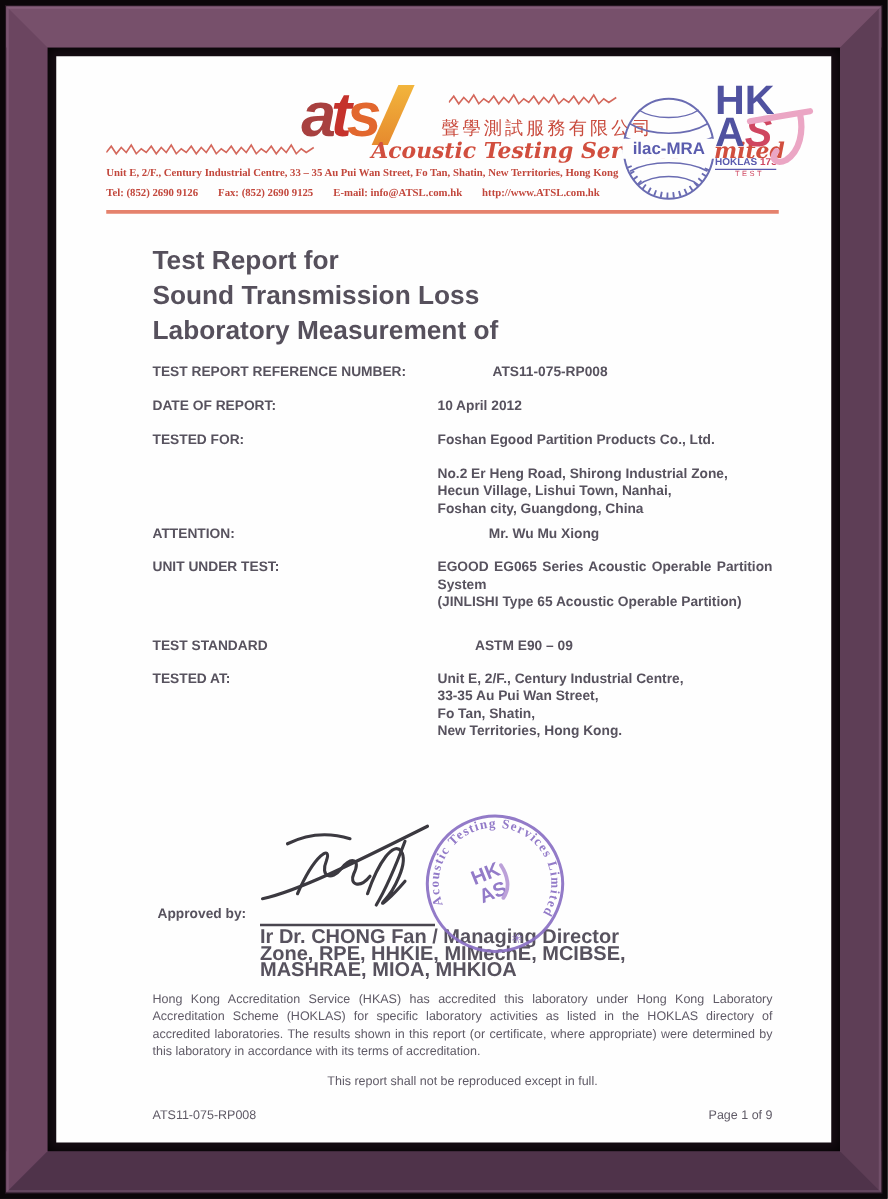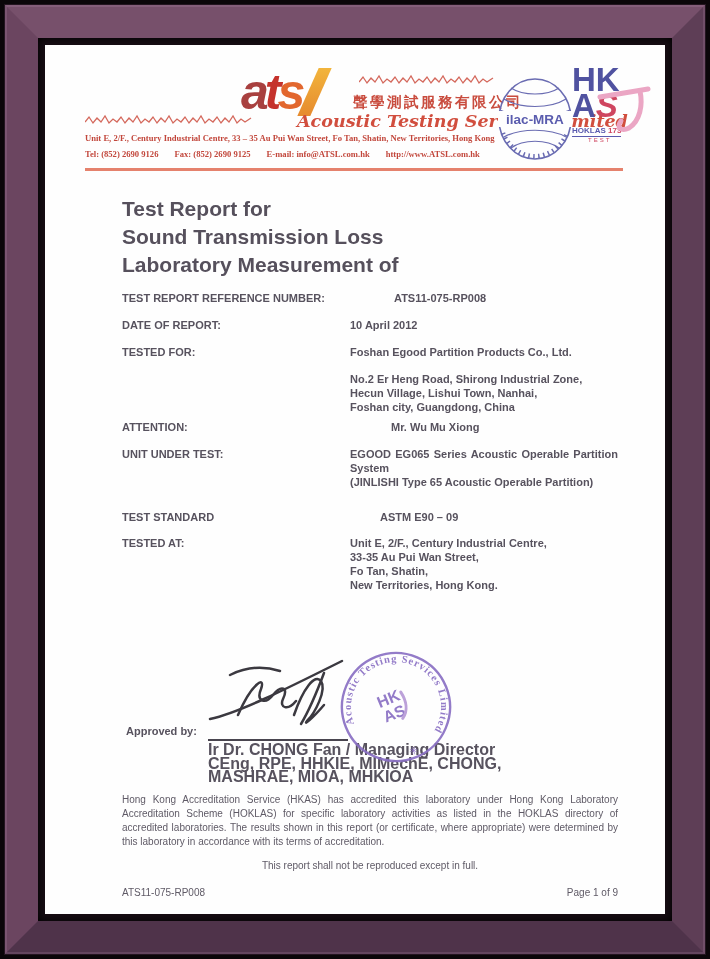--- a/index.html
+++ b/index.html
@@ -14,21 +14,21 @@
   .page{position:absolute;inset:7px;background:#fefefe;}
 
   
   .header{position:absolute;left:40px;top:22px;width:538px;height:104px;}
   .wave{position:absolute;}
   .wordmark{position:absolute;left:156px;top:0;display:flex;align-items:flex-end;
             font-weight:800;font-style:italic;font-size:50px;line-height:50px;letter-spacing:-4px;}
   .wm-a{color:#a8403f;} .wm-t{color:#c5322c;} .wm-s{color:#e2672e;}
   .wm-slash{display:inline-block;width:13px;height:48px;margin-left:7px;margin-bottom:1px;
             transform:skewX(-24deg);background:linear-gradient(180deg,#f2b53c,#e68a2e);}
-  .zh{position:absolute;left:268px;top:26px;color:#c94c3e;font-weight:bold;
+  .zh{position:absolute;left:268px;top:26px;color:#c94c3e;font-weight:normal;
       font-size:14.5px;letter-spacing:2.5px;white-space:nowrap;}
   .en-script{position:absolute;left:212px;top:44px;color:#d14e3e;white-space:nowrap;
       font-family:"DejaVu Serif",serif;font-style:italic;font-weight:bold;font-size:17.5px;}
   .hdr-addr{position:absolute;left:0;top:66px;width:420px;color:#c2473c;white-space:nowrap;
       font-family:"Liberation Serif",serif;font-weight:bold;font-size:8.6px;}
   .hdr-contact{position:absolute;left:0;top:82px;display:flex;gap:16px;color:#c2473c;
       font-family:"Liberation Serif",serif;font-weight:bold;font-size:8.6px;white-space:nowrap;}
   .hdr-rule{position:absolute;left:0;top:101px;width:538px;height:2.5px;background:#e5826d;}
   .ilac{position:absolute;left:410px;top:8px;}
   .hkas{position:absolute;left:487px;top:0;width:74px;text-align:left;}
@@ -190,21 +190,21 @@
             <path d="M26,22 C44,13 60,13 76,18"></path>
             <path d="M34,62 C48,30 62,22 57,36 C52,48 61,52 69,42 C77,32 85,34 79,46 C75,55 84,58 92,48"></path>
             <path d="M90,62 C99,36 111,20 117,28 C123,37 111,60 103,68 C99,73 108,66 120,52"></path>
             <path d="M120,20 C114,36 106,56 97,71"></path>
           </g>
         </svg>
         <div class="sig-line"></div>
 
         <div class="app-names">
           <div>Ir Dr. CHONG Fan / Managing Director</div>
-          <div>CEng, RPE, HHKIE, MIMechE, CHONG,</div>
+          <div>Zone, RPE, HHKIE, MIMechE, MCIBSE,</div>
           <div>MASHRAE, MIOA, MHKIOA</div>
         </div>
 
         <svg class="stamp" width="124" height="124" viewBox="0 0 124 124">
           <defs>
             <path id="stampcircle" d="M 62,62 m -45,0 a 45,45 0 1 1 90,0 a 45,45 0 1 1 -90,0"></path>
           </defs>
           <circle cx="62" cy="62" r="54" fill="none" stroke="#8a70c4" stroke-width="2.4"></circle>
           <text font-size="10.5" font-weight="bold" fill="#8a70c4" letter-spacing="1" font-family="Liberation Serif, serif">
             <textPath href="#stampcircle">Acoustic Testing Services Limited</textPath>

